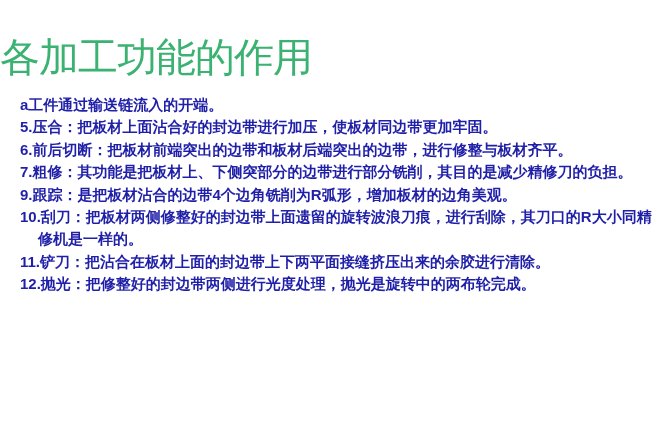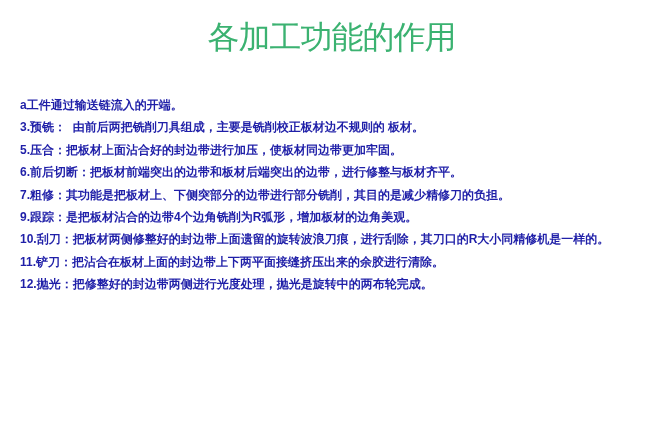--- a/index.html
+++ b/index.html
@@ -10,58 +10,57 @@
   .slide {
     position: relative;
     width: 663px;
     height: 429px;
     overflow: hidden;
     background: var(--bg-color, #ffffff);
     font-family: "Liberation Sans", sans-serif;
   }
   .slide-title {
     position: absolute;
-    top: 16px;
+    top: 30px;
     left: 0;
     width: 100%;
     margin: 0;
-    text-align: center;
-    font-size: 32px;
+    text-align: left;
+    font-size: 40px;
     font-weight: 400;
     letter-spacing: -1px;
     color: var(--title-color, #3bb271);
     font-family: "Liberation Sans", sans-serif;
   }
   .slide-body {
     position: absolute;
     top: 94px;
     left: 20px;
     width: 633px;
     color: var(--body-color, #1f1fa8);
-    font-size: 12px;
+    font-size: 15px;
     font-weight: 700;
     line-height: 22.4px;
   }
   .slide-body p {
     margin: 0;
     padding-left: 18px;
     text-indent: -18px;
     white-space: pre-wrap;
     word-break: break-all;
   }
 </style>
 </head>
 <body>
 
 <div class="slide">
   <h1 class="slide-title">各加工功能的作用</h1>
 
   <div class="slide-body">
     <p>a工件通过输送链流入的开端。</p>
-    <p>3.预铣：  由前后两把铣削刀具组成，主要是铣削校正板材边不规则的 板材。</p>
     <p>5.压合：把板材上面沾合好的封边带进行加压，使板材同边带更加牢固。</p>
     <p>6.前后切断：把板材前端突出的边带和板材后端突出的边带，进行修整与板材齐平。</p>
     <p>7.粗修：其功能是把板材上、下侧突部分的边带进行部分铣削，其目的是减少精修刀的负担。</p>
     <p>9.跟踪：是把板材沾合的边带4个边角铣削为R弧形，增加板材的边角美观。</p>
     <p>10.刮刀：把板材两侧修整好的封边带上面遗留的旋转波浪刀痕，进行刮除，其刀口的R大小同精修机是一样的。</p>
     <p>11.铲刀：把沾合在板材上面的封边带上下两平面接缝挤压出来的余胶进行清除。</p>
     <p>12.抛光：把修整好的封边带两侧进行光度处理，抛光是旋转中的两布轮完成。</p>
   </div>
 </div>
 

